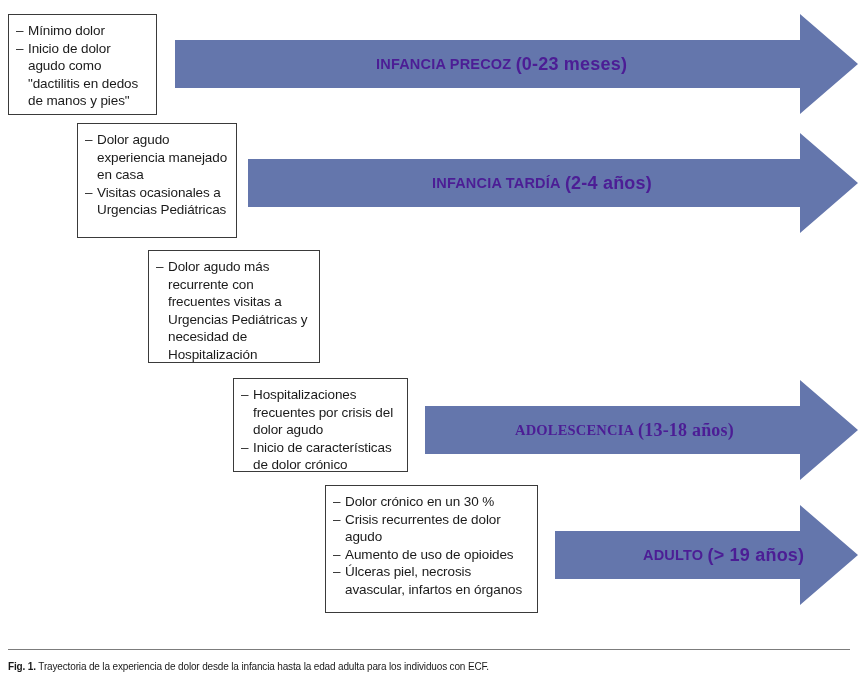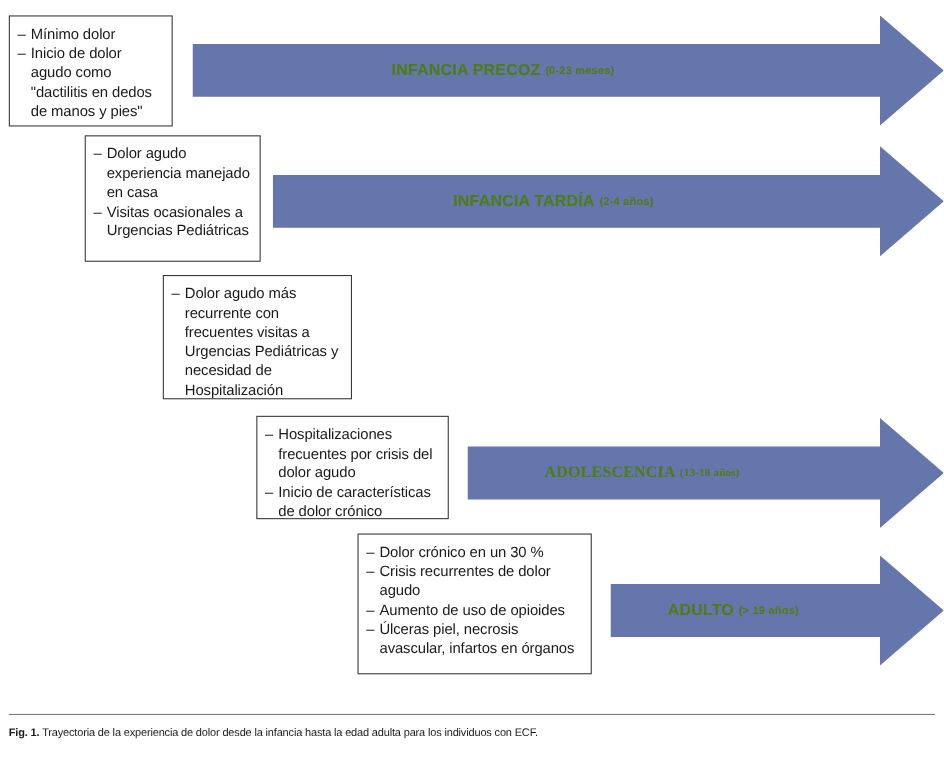--- a/index.html
+++ b/index.html
@@ -62,30 +62,31 @@
   }
   .arrow svg {
     display: block;
   }
   .arrow-label {
     position: absolute;
     top: 0;
     height: 100%;
     display: flex;
     align-items: center;
-    color: #4d7c0f;
+    color: #4c1d95;
     font-weight: bold;
     font-size: 14.5px;
     letter-spacing: 0.2px;
     white-space: nowrap;
     pointer-events: none;
+    margin-left: 20px;
   }
   .arrow-label .sub {
     font-weight: bold;
-    font-size: 10px;
+    font-size: 18px;
   }
 
   
   #caption-rule {
     position: absolute;
     left: 8px;
     top: 649px;
     width: 842px;
     height: 1px;
     background: #7c7c7c;
@@ -170,21 +171,21 @@
       <li><span class="dash">–</span><span>Crisis recurrentes de dolor agudo</span></li>
       <li><span class="dash">–</span><span>Aumento de uso de opioides</span></li>
       <li><span class="dash">–</span><span>Úlceras piel, necrosis avascular, infartos en órganos</span></li>
     </ul>
   </div>
 
   <div class="arrow" style="left:555px; top:505px; width:303px; height:100px;">
     <svg width="303" height="100" viewBox="0 0 303 100">
       <polygon points="0,26 245,26 245,0 303,50 245,100 245,74 0,74" fill="#6476ac"></polygon>
     </svg>
-    <div class="arrow-label" style="left:52px;">
+    <div class="arrow-label" style="left:68px;">
       <span>ADULTO</span>&nbsp;<span class="sub">(&gt; 19 años)</span>
     </div>
   </div>
 
 </div>
 
 <div id="caption-rule"></div>
 <div id="caption">
   <span class="fig-label">Fig. 1.</span>
   <span>Trayectoria de la experiencia de dolor desde la infancia hasta la edad adulta para los individuos con ECF.</span>

